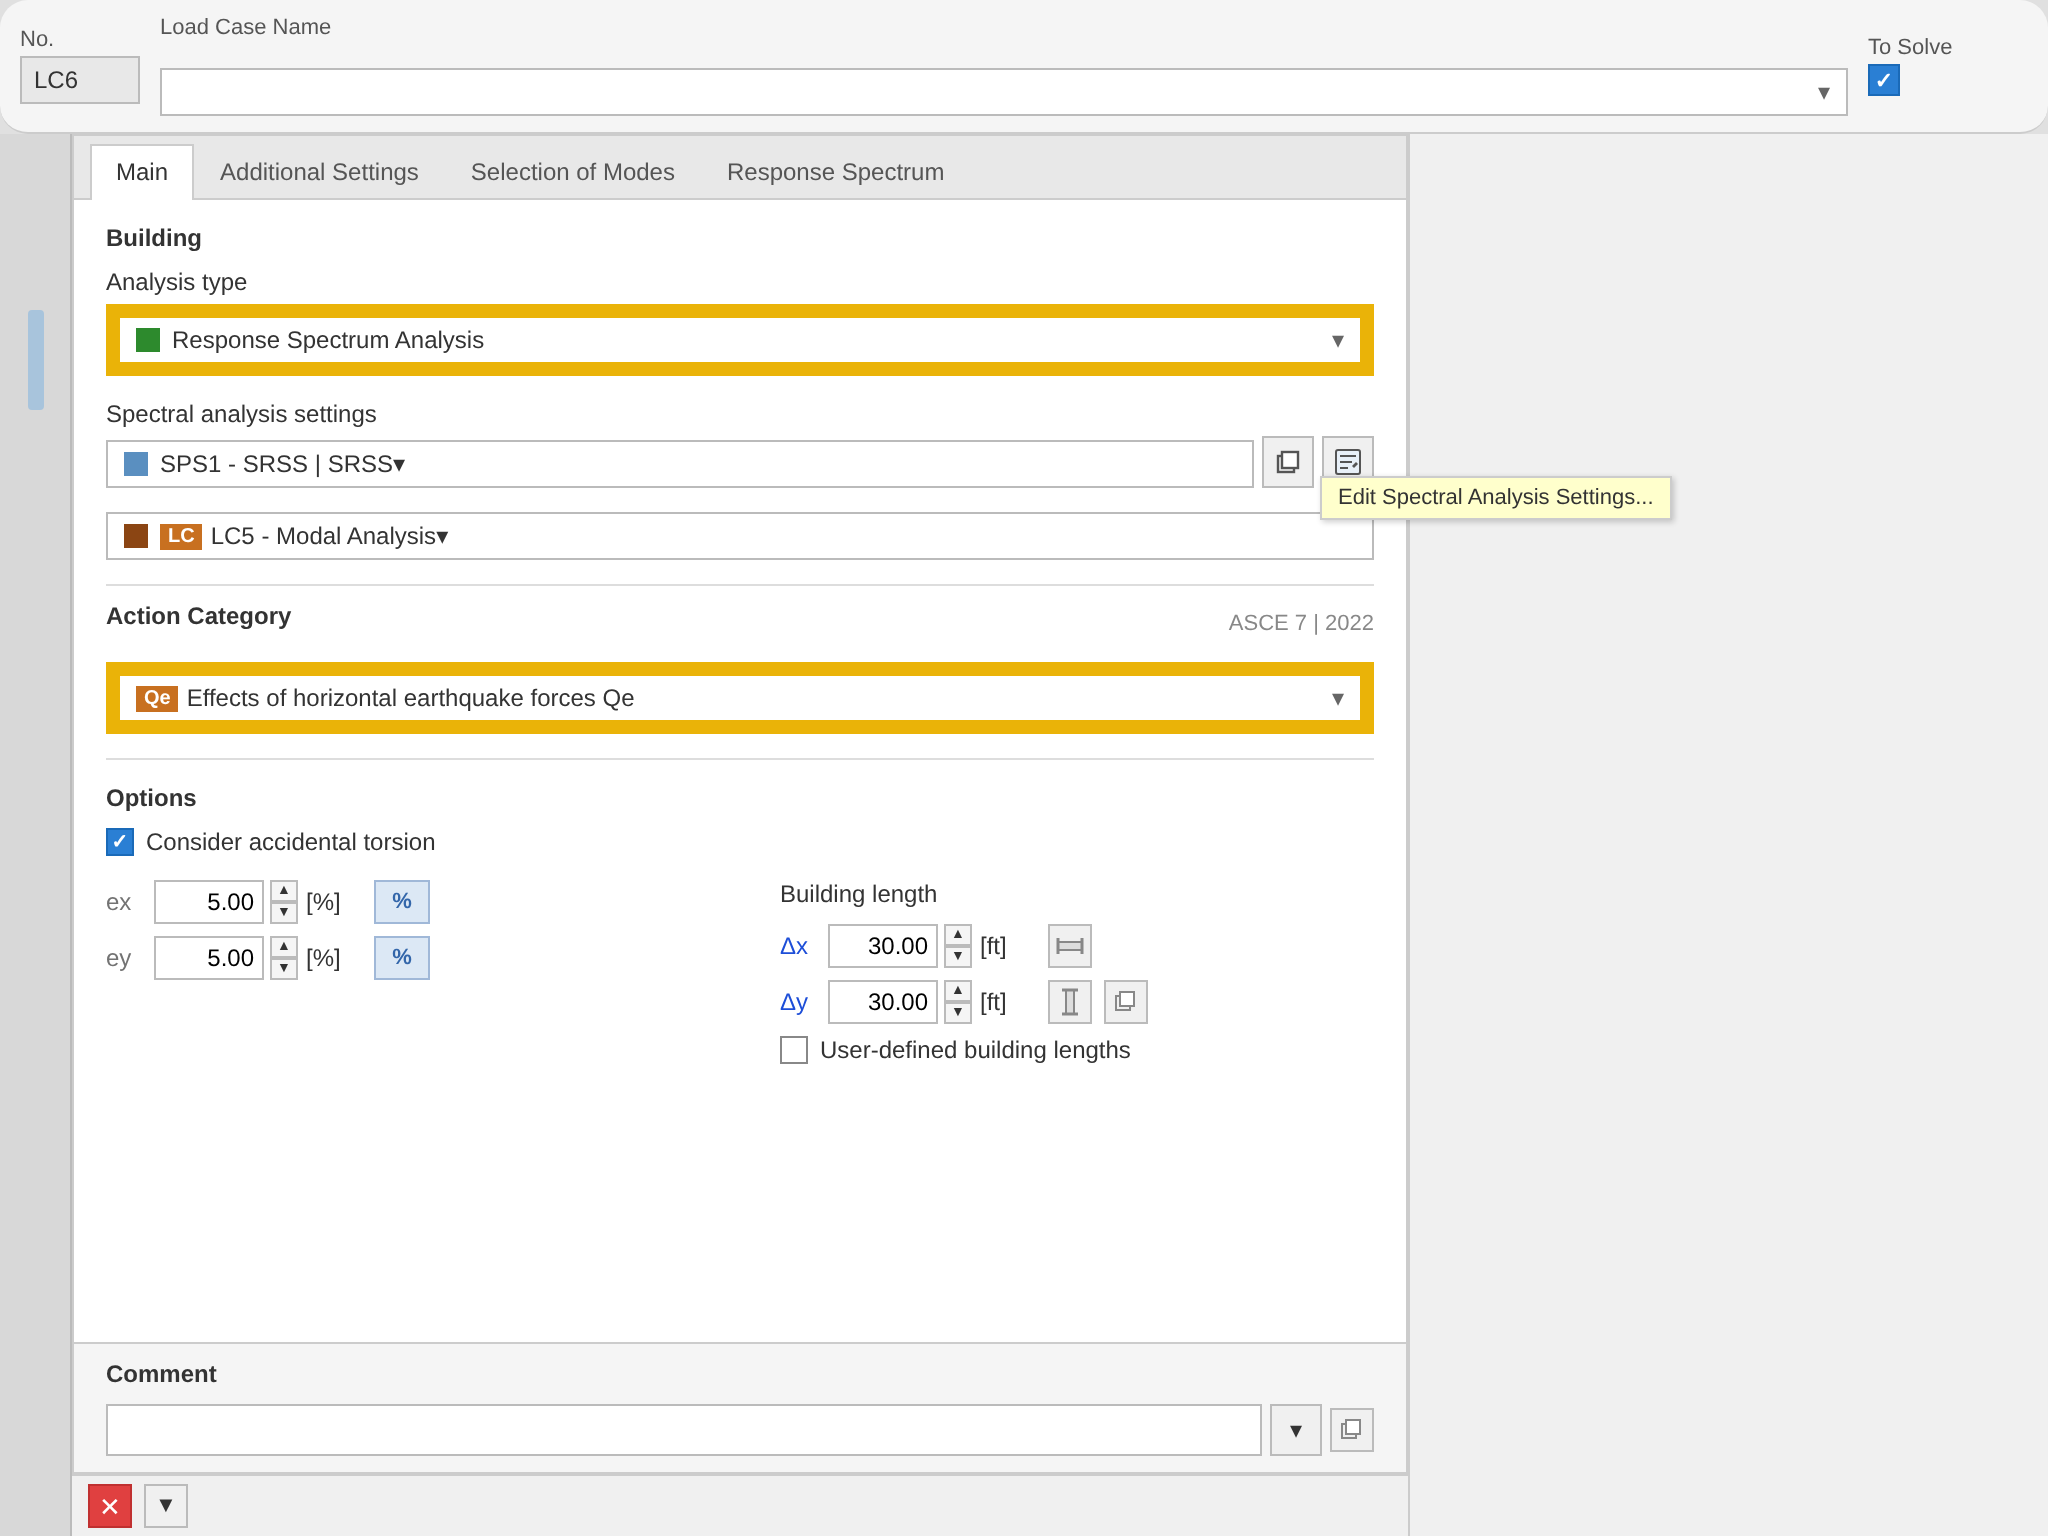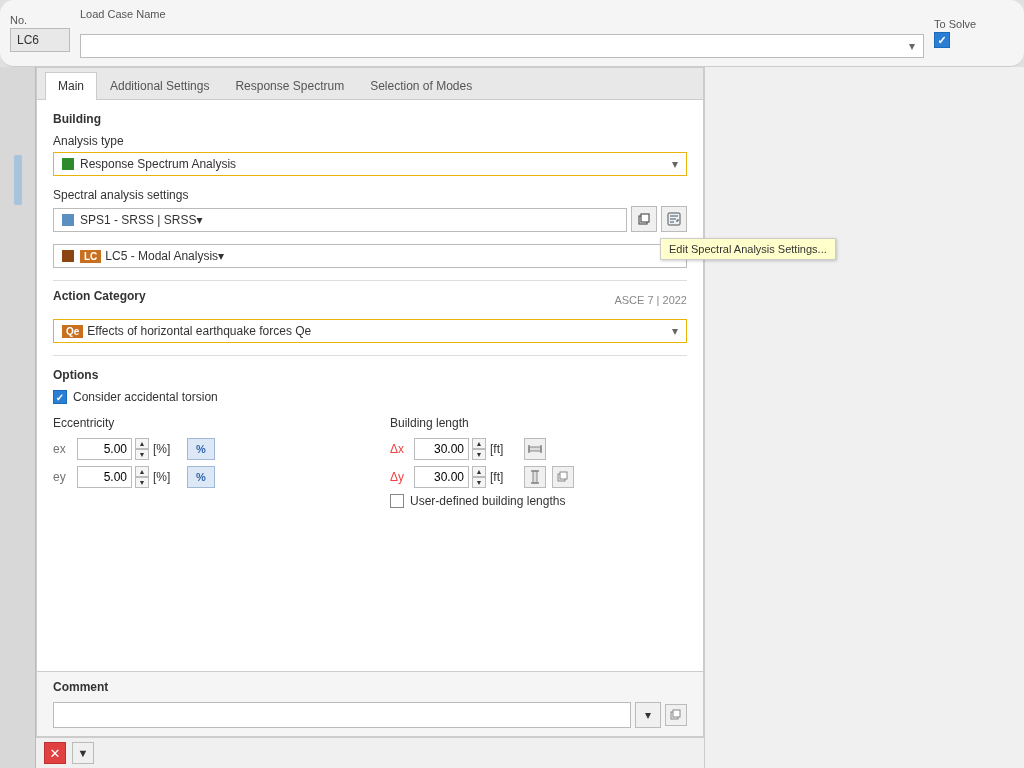--- a/index.html
+++ b/index.html
@@ -20,21 +20,21 @@
     .tabs-bar { background: #e8e8e8; border-bottom: 1px solid #ccc; display: flex; gap: 0; padding: 0 8px; padding-top: 4px; }
     .tab { padding: 6px 12px; font-size: 12px; cursor: pointer; border: 1px solid transparent; border-bottom: none; background: transparent; color: #555; }
     .tab.active { background: #fff; border-color: #ccc; border-bottom-color: #fff; color: #333; font-weight: 500; margin-bottom: -1px; }
 
     .form-body { padding: 12px 16px; }
 
     .section-title { font-weight: 600; color: #333; margin-bottom: 8px; font-size: 12px; }
     .field-label { font-size: 12px; color: #333; margin-bottom: 4px; }
     .field-row { margin-bottom: 12px; }
 
-    .dropdown-field { display: flex; align-items: center; border: 1px solid #eab308; background: #fff; padding: 4px 8px; font-size: 12px; cursor: pointer; width: 100%; }
+    .dropdown-field { display: flex; align-items: center; border: 7px solid #eab308; background: #fff; padding: 4px 8px; font-size: 12px; cursor: pointer; width: 100%; }
     .dropdown-field .dd-text { flex: 1; }
     .dropdown-field .dd-arrow { color: #666; }
     .green-box { width: 12px; height: 12px; background: #2d8a2d; margin-right: 6px; flex-shrink: 0; }
     .brown-box { width: 12px; height: 12px; background: #8b4513; margin-right: 6px; flex-shrink: 0; }
     .blue-box { width: 12px; height: 12px; background: #5a8fc0; margin-right: 6px; flex-shrink: 0; }
 
     .spectral-row { display: flex; align-items: flex-end; gap: 4px; }
     .spectral-dropdown { flex: 1; display: flex; align-items: center; border: 1px solid #bbb; background: #fff; padding: 4px 8px; font-size: 12px; cursor: pointer; }
     .icon-btn { width: 26px; height: 26px; border: 1px solid #bbb; background: #f0f0f0; display: flex; align-items: center; justify-content: center; cursor: pointer; font-size: 11px; }
 
@@ -60,21 +60,21 @@
 
     .input-row { display: flex; align-items: center; gap: 4px; margin-bottom: 6px; }
     .row-label { width: 20px; font-size: 12px; color: #737373; }
     .num-input { width: 60px; border: 1px solid #bbb; padding: 3px 4px; font-size: 12px; text-align: right; background: #fff; }
     .spin-arrows { display: flex; flex-direction: column; margin-left: -1px; }
     .spin-arrow { width: 14px; height: 11px; border: 1px solid #bbb; background: #f5f5f5; display: flex; align-items: center; justify-content: center; cursor: pointer; font-size: 7px; line-height: 1; }
     .unit-label { font-size: 12px; color: #333; width: 30px; }
     .percent-btn { width: 28px; height: 22px; background: #dce8f5; border: 1px solid #a0b8d8; display: flex; align-items: center; justify-content: center; font-size: 11px; font-weight: bold; color: #3366aa; cursor: pointer; }
 
     .building-input-row { display: flex; align-items: center; gap: 4px; margin-bottom: 6px; }
-    .building-row-label { width: 20px; font-size: 12px; color: #ef4444; }
+    .building-row-label { width: 20px; font-size: 12px; color: #1d4ed8; }
 
     .small-icon-btn { width: 22px; height: 22px; border: 1px solid #bbb; background: #f0f0f0; display: flex; align-items: center; justify-content: center; cursor: pointer; font-size: 10px; }
 
     .user-defined-row { display: flex; align-items: center; gap: 6px; margin-top: 4px; }
 
     .comment-section { background: #f0f0f0; border-top: 1px solid #ccc; padding: 10px 16px; }
     .comment-row { display: flex; align-items: center; gap: 4px; margin-top: 6px; }
     .comment-input { flex: 1; border: 1px solid #bbb; padding: 4px 8px; font-size: 12px; background: #fff; height: 26px; }
 
     .separator { height: 1px; background: #ddd; margin: 8px 0; }
@@ -121,22 +121,22 @@
       <div style="width:8px;height:50px;background:#a8c4dc;border-radius:2px;margin-top:80px;"></div>
     </div>
 
     <div class="middle-col">
 
       <div style="flex:1;background:#fff;border:1px solid #ccc;margin:0;display:flex;flex-direction:column;">
 
         <div class="tabs-bar">
           <div class="tab active">Main</div>
           <div class="tab">Additional Settings</div>
+          <div class="tab">Selection of Modes</div>
           <div class="tab">Response Spectrum</div>
-          <div class="tab">Selection of Modes</div>
         </div>
 
         <div class="form-body" style="flex:1;overflow-y:auto;">
 
           <div class="field-row">
             <div class="section-title">Building</div>
 
             <div class="field-row">
               <div class="field-label">Analysis type</div>
               <div class="dropdown-field">
@@ -203,21 +203,20 @@
           <div class="options-section">
             <div class="section-title">Options</div>
             <div class="checkbox-row">
               <div class="checkbox-checked"></div>
               <span>Consider accidental torsion</span>
             </div>
 
             <div class="eccentricity-building-row">
 
               <div class="eccentricity-col">
-                <div class="sub-label">Eccentricity</div>
                 <div class="input-row">
                   <span class="row-label">ex</span>
                   <input class="num-input" value="5.00" style="width: 55px;">
                   <div class="spin-arrows">
                     <div class="spin-arrow">▲</div>
                     <div class="spin-arrow">▼</div>
                   </div>
                   <span class="unit-label">[%]</span>
                   <div class="percent-btn">%</div>
                 </div>

